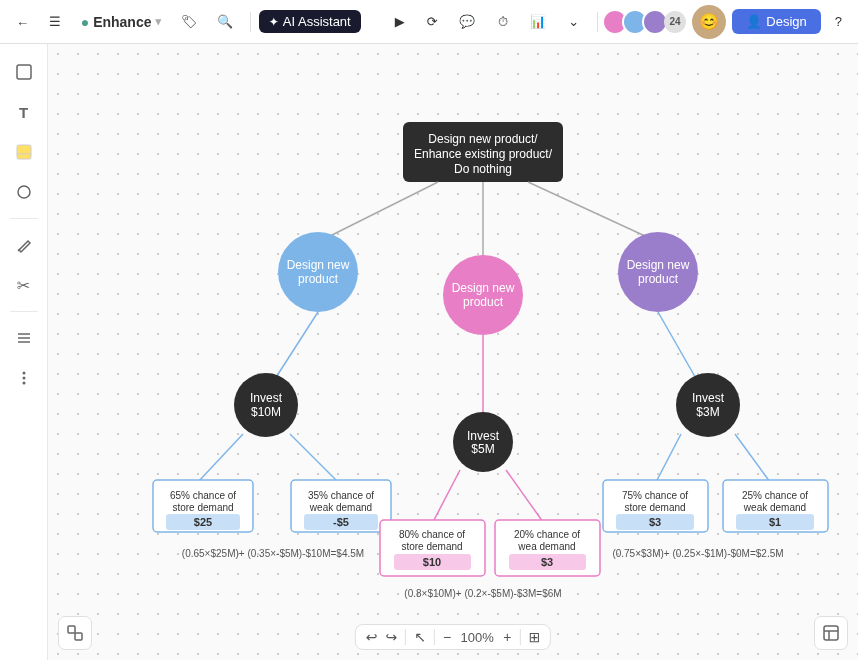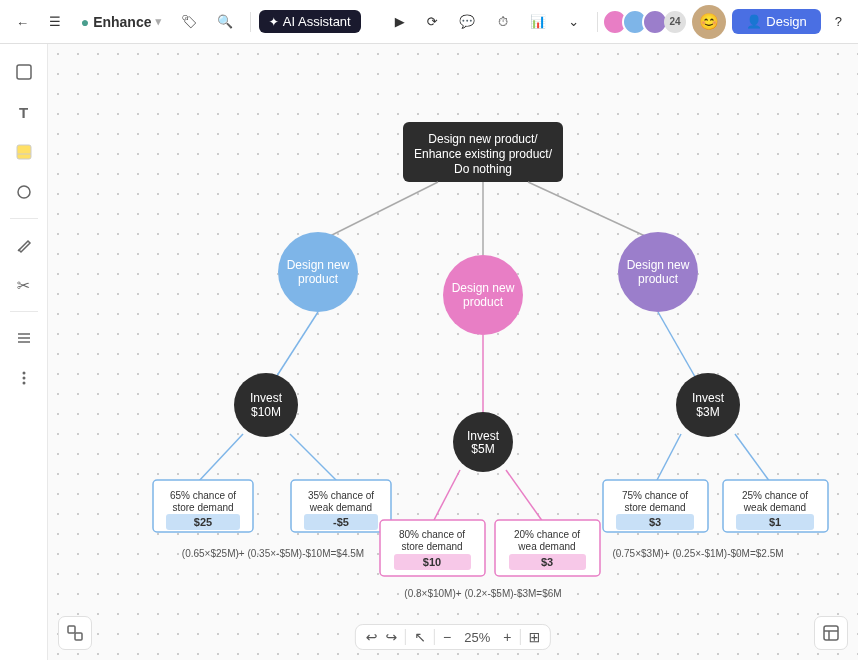--- a/index.html
+++ b/index.html
@@ -392,21 +392,21 @@
       </svg>
     </div>
 
     <div id="bottombar">
       <button class="bb-btn">↩</button>
       <button class="bb-btn">↪</button>
       <span style="width:1px;height:16px;background:#e0e0e0;display:inline-block;"></span>
       <button class="bb-btn">↖</button>
       <span style="width:1px;height:16px;background:#e0e0e0;display:inline-block;"></span>
       <button class="bb-btn">−</button>
-      <span style="font-size:13px;color:#555;min-width:36px;text-align:center;">25%</span>
+      <span style="font-size:13px;color:#555;min-width:36px;text-align:center;">100%</span>
       <button class="bb-btn">+</button>
       <span style="width:1px;height:16px;background:#e0e0e0;display:inline-block;"></span>
       <button class="bb-btn">⊞</button>
     </div>
 
     <div id="corner-btn">
       <svg width="18" height="18" viewBox="0 0 18 18">
           <rect x="2" y="2" width="7" height="7" rx="1" fill="none" stroke="#666" stroke-width="1.5"></rect>
           <rect x="9" y="9" width="7" height="7" rx="1" fill="none" stroke="#666" stroke-width="1.5"></rect>
         </svg>

